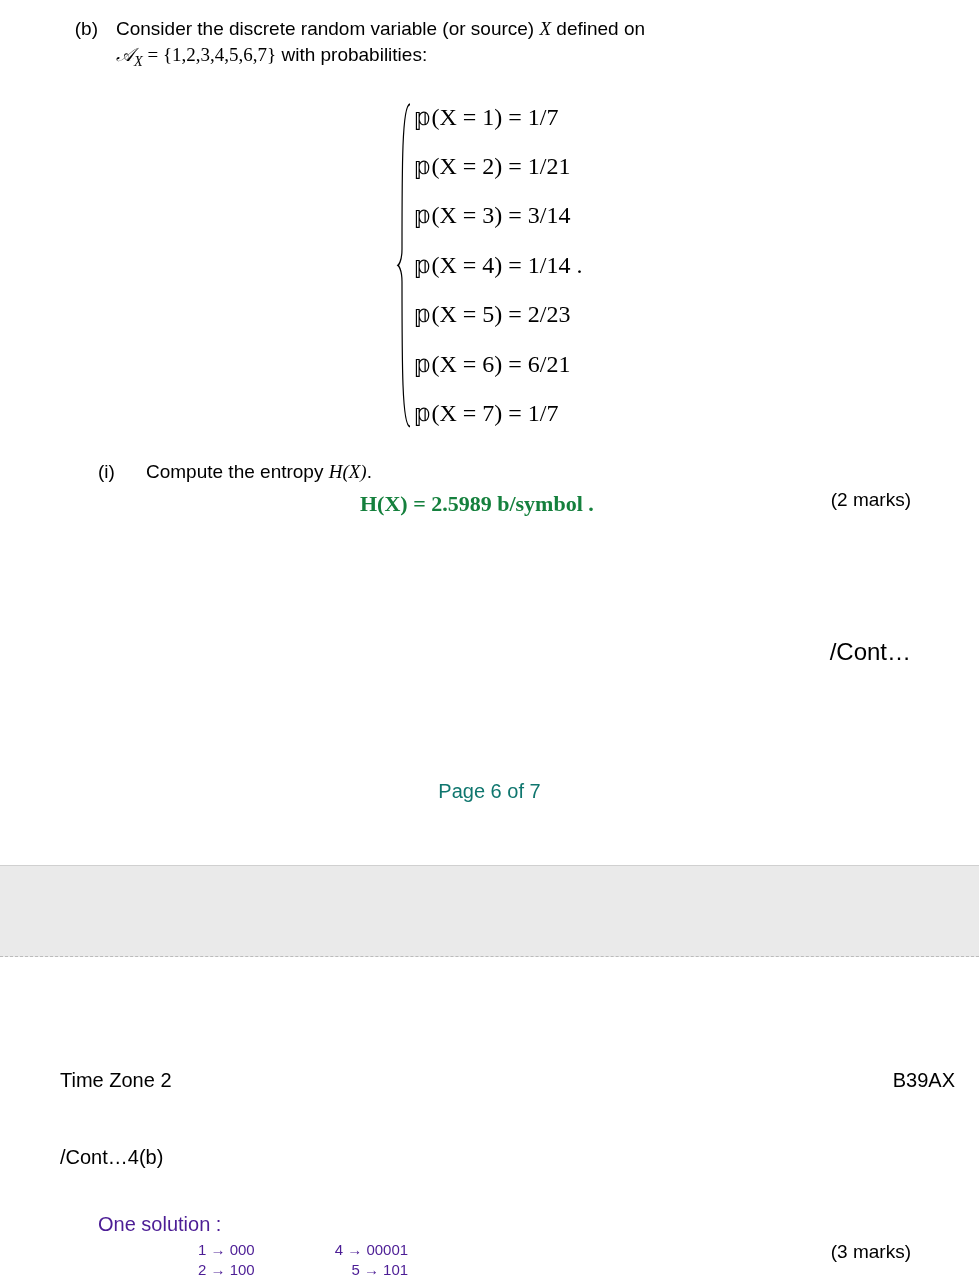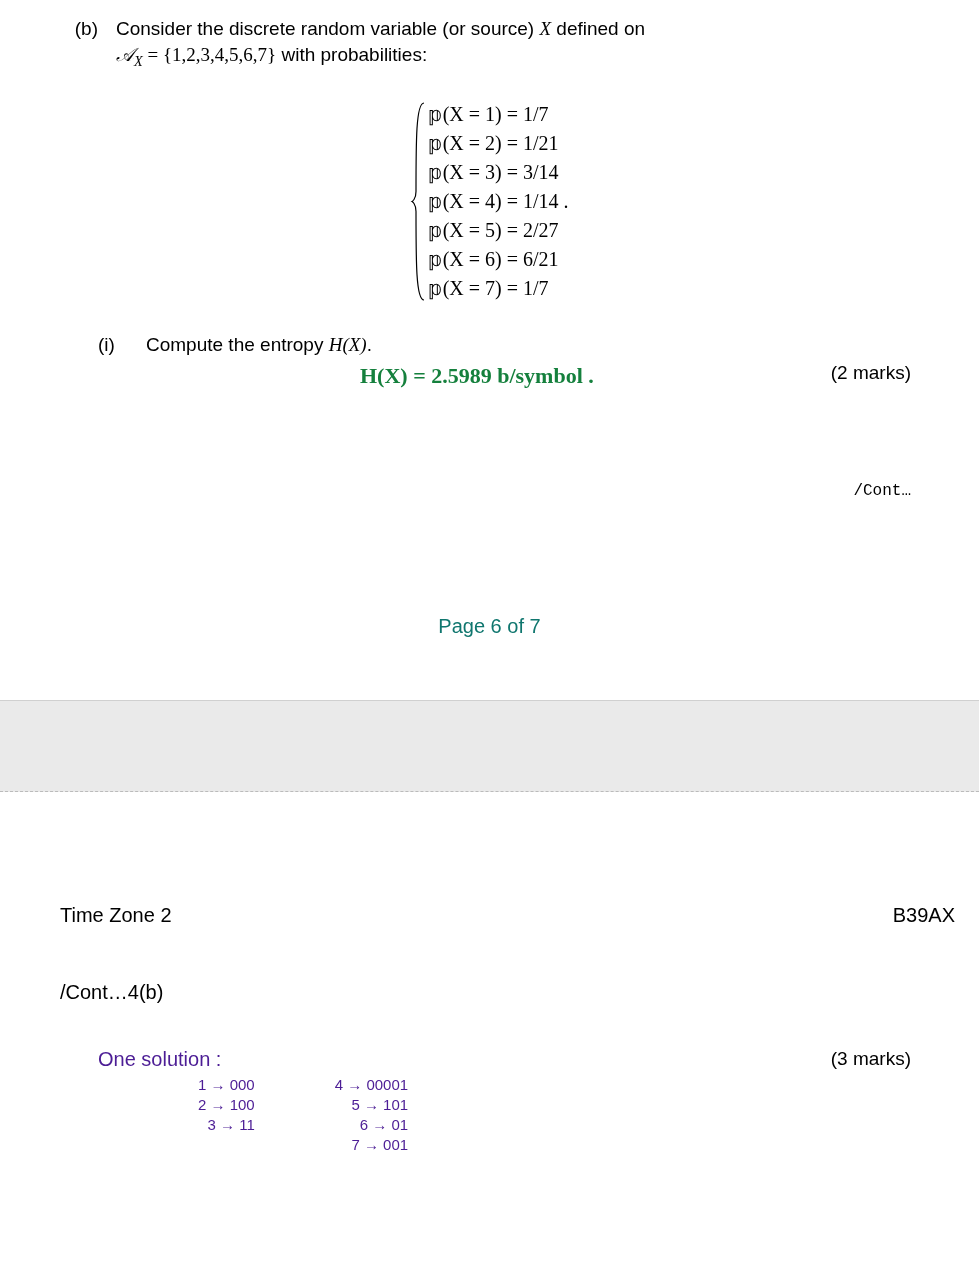--- a/index.html
+++ b/index.html
@@ -60,23 +60,23 @@
   }
   .brace svg {
     position: absolute;
     inset: 0;
     width: 100%;
     height: 100%;
   }
   .prob-lines {
     display: flex;
     flex-direction: column;
-    gap: 2px;
+    gap: 17px;
     font-family: "Cambria Math", "Times New Roman", serif;
-    font-size: 20px;
+    font-size: 24px;
   }
   .prob-lines .ln {
     white-space: nowrap;
   }
   .sub {
     display: flex;
     gap: 18px;
     margin-left: 38px;
   }
   .sublabel {
@@ -166,41 +166,41 @@
         <div class="brace">
           <svg viewBox="0 0 18 200" preserveAspectRatio="none">
             <path d="M14 2 C6 2 6 40 6 90 C6 98 2 100 2 100 C2 100 6 102 6 110 C6 160 6 198 14 198" stroke="#000" fill="none" stroke-width="1.2"></path>
           </svg>
         </div>
         <div class="prob-lines">
           <div class="ln">𝕡(X = 1) = 1/7</div>
           <div class="ln">𝕡(X = 2) = 1/21</div>
           <div class="ln">𝕡(X = 3) = 3/14</div>
           <div class="ln">𝕡(X = 4) = 1/14 .</div>
-          <div class="ln">𝕡(X = 5) = 2/27</div>
+          <div class="ln">𝕡(X = 5) = 2/23</div>
           <div class="ln">𝕡(X = 6) = 6/21</div>
           <div class="ln">𝕡(X = 7) = 1/7</div>
         </div>
       </div>
     </div>
 
     <div class="row" style="margin-top:20px;">
       <div class="left">
         <div class="sub">
           <div class="sublabel">(i)</div>
           <div class="subtext">
             <span>Compute the entropy </span><span class="math">H(X)</span><span>.</span>
           </div>
         </div>
         <div class="hand" style="margin-left:300px; font-size:22px; margin-top:4px;">H(X) = 2.5989  b/symbol .</div>
       </div>
       <div class="marks" style="margin-top:28px;">(2 marks)</div>
     </div>
 
-    <div class="marks" style="margin-top:90px; font-size:16px;font-family:Liberation Mono, monospace;">/Cont…</div>
+    <div class="marks" style="margin-top:117px; font-size:24px;">/Cont…</div>
 
     <div class="footer-page" style="margin-top:110px;">Page 6 of 7</div>
   </div>
 
   <div class="page-gap">
   </div>
 
   <div class="header-line">
     <div>Time Zone 2</div>
     <div>B39AX</div>
@@ -221,17 +221,17 @@
             </div>
             <div class="col">
               <span>4 → 00001</span>
               <span>5 → 101</span>
               <span>6 → 01</span>
               <span>7 → 001</span>
             </div>
           </div>
         </div>
       </div>
-      <div class="marks" style="">(3 marks)</div>
+      <div class="marks" style="margin-top:28px;">(3 marks)</div>
     </div>
   </div>
 
 </div>
 
 </body></html>

